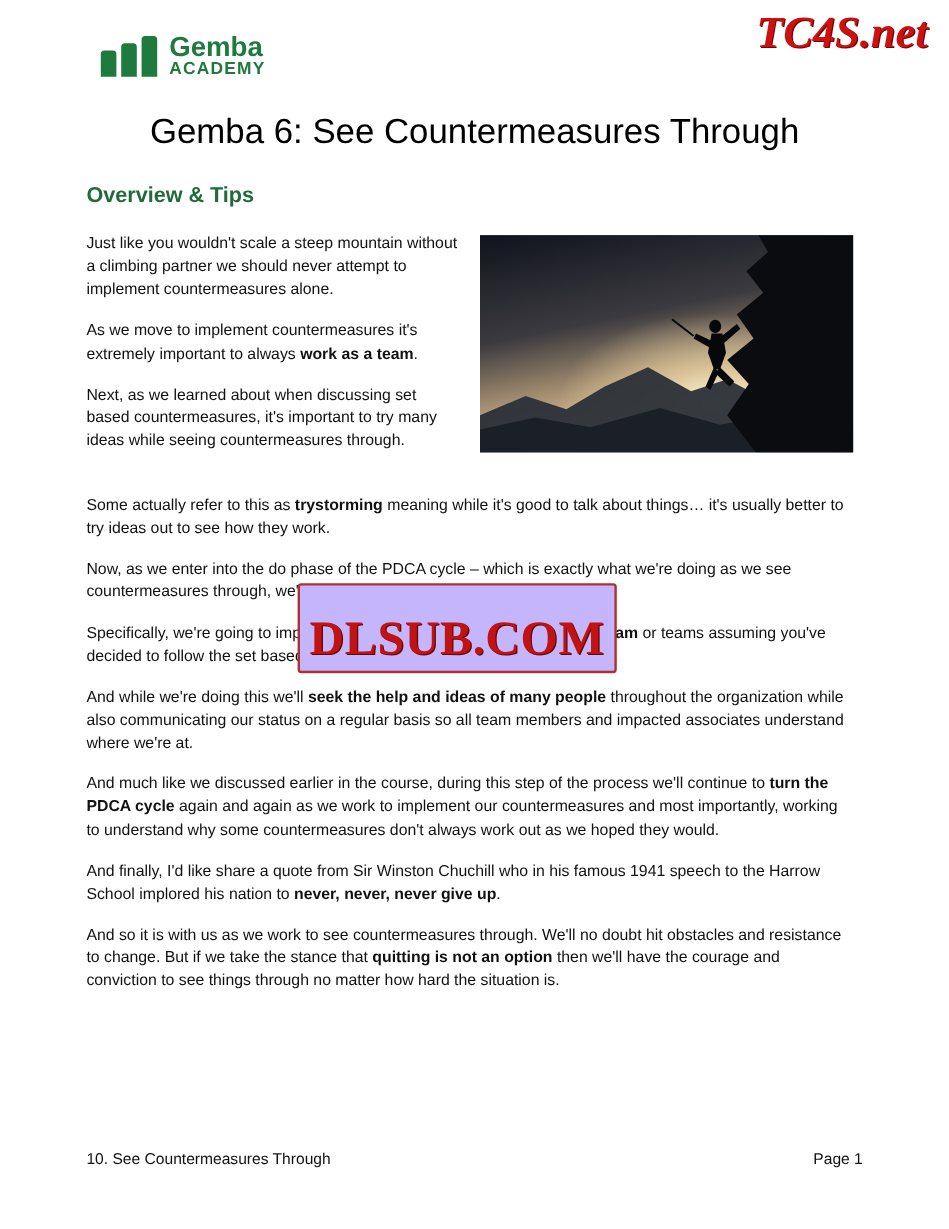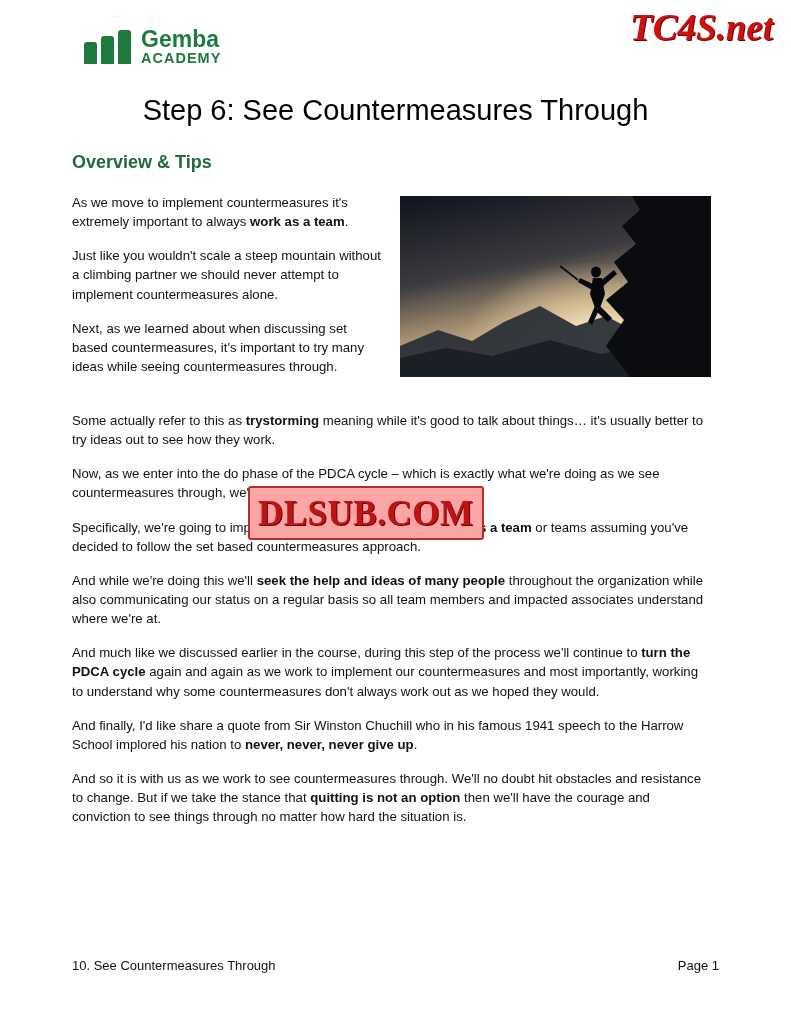--- a/index.html
+++ b/index.html
@@ -129,27 +129,27 @@
     overflow: hidden;
     background: #0b0e16;
   }
   .photo svg { display: block; }
 
   
   .wm-center {
     position: absolute;
     left: 248px;
     top: 486px;
-    padding: 6px 8px 4px 8px;
-    background: #fca5a5;
+    padding: 20px 8px 4px 8px;
+    background: #c4b5fd;
     border: 2px solid #b03030;
     border-radius: 3px;
     font-family: "Liberation Serif", serif;
     font-weight: bold;
-    font-size: 35px;
+    font-size: 40px;
     color: #c01414;
     text-shadow: 1px 1px 0 #6b0000;
     letter-spacing: 0.5px;
   }
 
   
   .footer-left {
     position: absolute;
     left: 72px;
     top: 958px;
@@ -188,21 +188,21 @@
         <span></span>
     </div>
     <div class="logo-text">
       <div class="logo-title">Gemba</div>
       <div class="logo-sub">ACADEMY</div>
     </div>
   </div>
 
   <div class="wm-topright">TC4S.net</div>
 
-  <div class="doc-title">Step 6: See Countermeasures Through</div>
+  <div class="doc-title">Gemba 6: See Countermeasures Through</div>
   <div class="section-head">Overview &amp; Tips</div>
 
   <div class="photo">
     <svg width="311" height="181" viewBox="0 0 311 181">
       <defs>
         <linearGradient id="sky" x1="0" y1="0" x2="0.35" y2="1">
           <stop offset="0%" stop-color="#10131d"></stop>
           <stop offset="45%" stop-color="#3b3a3f"></stop>
           <stop offset="72%" stop-color="#a99272"></stop>
           <stop offset="100%" stop-color="#f2e3c4"></stop>
@@ -227,22 +227,22 @@
         <path d="M199 86 L214 74 L217 78 L201 92 Z"></path>
         <path d="M193 88 L180 82 L178 86 L192 94 Z"></path>
         <path d="M200 110 L212 122 L208 126 L196 115 Z"></path>
         <path d="M195 110 L188 126 L192 129 L199 114 Z"></path>
       </g>
       <path d="M178 84 L160 70" stroke="#07080b" stroke-width="1.6" fill="none"></path>
     </svg>
   </div>
 
   <div class="body-col-left">
+    <p>Just like you wouldn't scale a steep mountain without a climbing partner we should never attempt to implement countermeasures alone.</p>
     <p><span>As we move to implement countermeasures it's extremely important to always </span><b>work as a team</b><span>.</span></p>
-    <p>Just like you wouldn't scale a steep mountain without a climbing partner we should never attempt to implement countermeasures alone.</p>
     <p>Next, as we learned about when discussing set based countermeasures, it's important to try many ideas while seeing countermeasures through.</p>
   </div>
 
   <div class="body-full">
     <p><span>Some actually refer to this as </span><b>trystorming</b><span> meaning while it's good to talk about things… it's usually better to try ideas out to see how they work.</span></p>
     <p><span>Now, as we enter into the do phase of the PDCA cycle – which is exactly what we're doing as we see countermeasures through, we're going to </span><b>pick up the pace</b><span>.</span></p>
     <p><span>Specifically, we're going to implement our countermeasures </span><b>quickly as a team</b><span> or teams assuming you've decided to follow the set based countermeasures approach.</span></p>
     <p><span>And while we're doing this we'll </span><b>seek the help and ideas of many people</b><span> throughout the organization while also communicating our status on a regular basis so all team members and impacted associates understand where we're at.</span></p>
     <p><span>And much like we discussed earlier in the course, during this step of the process we'll continue to </span><b>turn the PDCA cycle</b><span> again and again as we work to implement our countermeasures and most importantly, working to understand why some countermeasures don't always work out as we hoped they would.</span></p>
     <p><span>And finally, I'd like share a quote from Sir Winston Chuchill who in his famous 1941 speech to the Harrow School implored his nation to </span><b>never, never, never give up</b><span>.</span></p>

